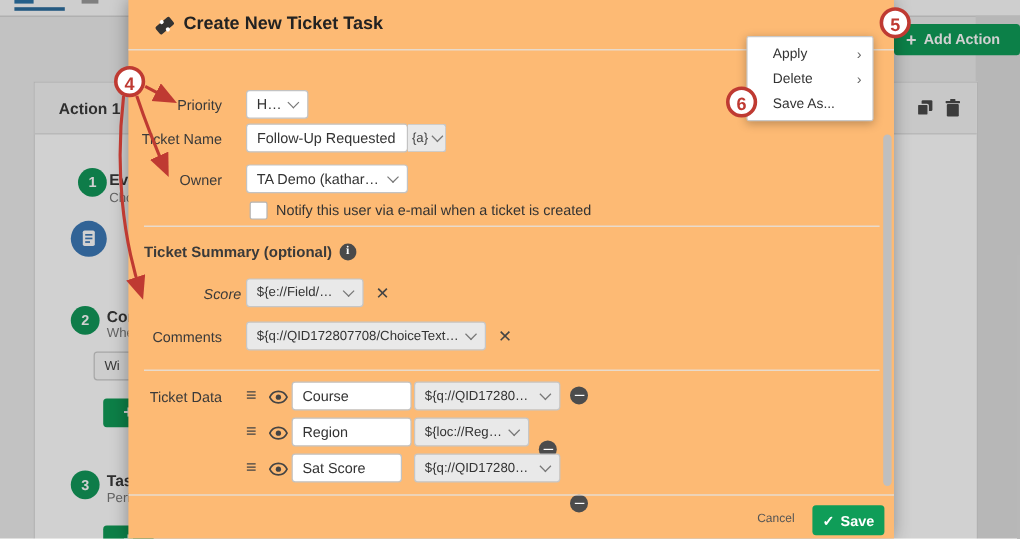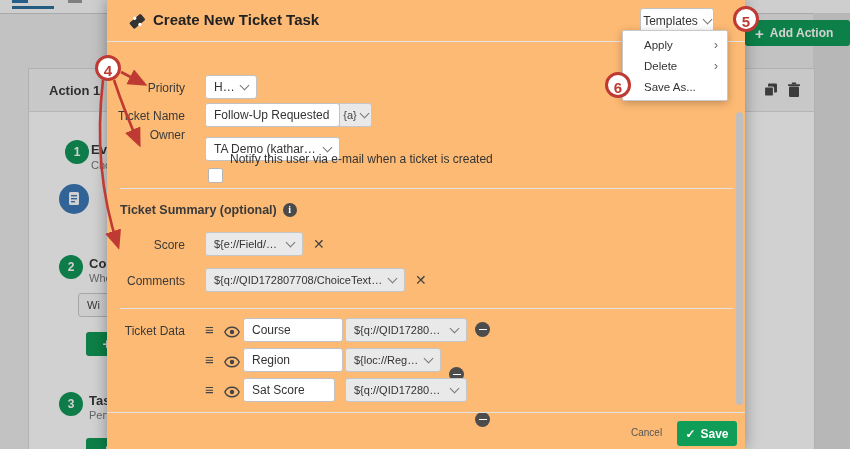--- a/index.html
+++ b/index.html
@@ -141,56 +141,52 @@
     <div class="abs" style="left:20px;top:11px;">
       <svg width="20" height="20" viewBox="0 0 20 20">
           <g transform="rotate(-40 10 10)">
             <rect x="2.5" y="6.5" width="15" height="8" rx="1.5" fill="#333"></rect>
             <circle cx="10" cy="6.5" r="1.7" fill="#fff"></circle>
             <circle cx="10" cy="14.5" r="1.7" fill="#fff"></circle>
           </g>
         </svg>
     </div>
     <div class="abs modal-title">Create New Ticket Task</div>
-    <div class="abs btn-templates">
-      <span>Templates</span>
-      <span class="chev"></span>
-    </div>
     <div class="abs divider" style="left:0;top:41px;width:638px;"></div>
 
     <div class="abs lbl" style="left:0;top:81px;">Priority</div>
     <div class="abs sel" style="left:98px;top:75px;width:52px;">
       <span class="txt">High</span>
       <span class="chev"></span>
     </div>
 
     <div class="abs lbl" style="left:0;top:109px;">Ticket Name</div>
     <input class="abs txtinput" style="left: 98px; top: 103px; width: 135px;" readonly="" value="Follow-Up Requested -">
     <div class="abs piped-btn" style="left:233px;top:103px;width:32px;">
       <span>{a}</span>
       <span class="chev"></span>
     </div>
 
-    <div class="abs lbl" style="left:0;top:128px;">Owner</div>
+    <div class="abs lbl" style="left:0;top:143px;">Owner</div>
     <div class="abs sel" style="left:98px;top:137px;width:135px;">
       <span class="txt">TA Demo (katharines+ta...</span>
       <span class="chev"></span>
     </div>
 
     <div class="abs checkbox" style="left:101px;top:168px;"></div>
-    <div class="abs cb-label" style="left:123px;top:152px;">Notify this user via e-mail when a ticket is created</div>
+    <div class="abs cb-label" style="left:123px;top:168px;">Notify this user via e-mail when a ticket is created</div>
 
     <div class="abs divider" style="left:13px;top:188px;width:613px;"></div>
 
     <div class="abs heading" style="left:13px;top:203px;">
       <span>Ticket Summary (optional)</span>
       <span class="info-icon">i</span>
     </div>
 
-    <div class="abs lbl" style="left:0;top:238px;">Score</div>
+    <div class="abs lbl" style="left:16px;top:238px;font-style:italic;">Score</div>
     <div class="abs sel sel-gray" style="left:98px;top:232px;width:98px;">
       <span class="txt">${e://Field/CSAT}</span>
       <span class="chev"></span>
     </div>
     <div class="abs x-icon" style="left:206px;top:236px;">✕</div>
 
     <div class="abs lbl" style="left:0;top:274px;">Comments</div>
     <div class="abs sel sel-gray" style="left:98px;top:268px;width:200px;">
       <span class="txt">${q://QID172807708/ChoiceTextEntryValue}</span>
       <span class="chev"></span>

